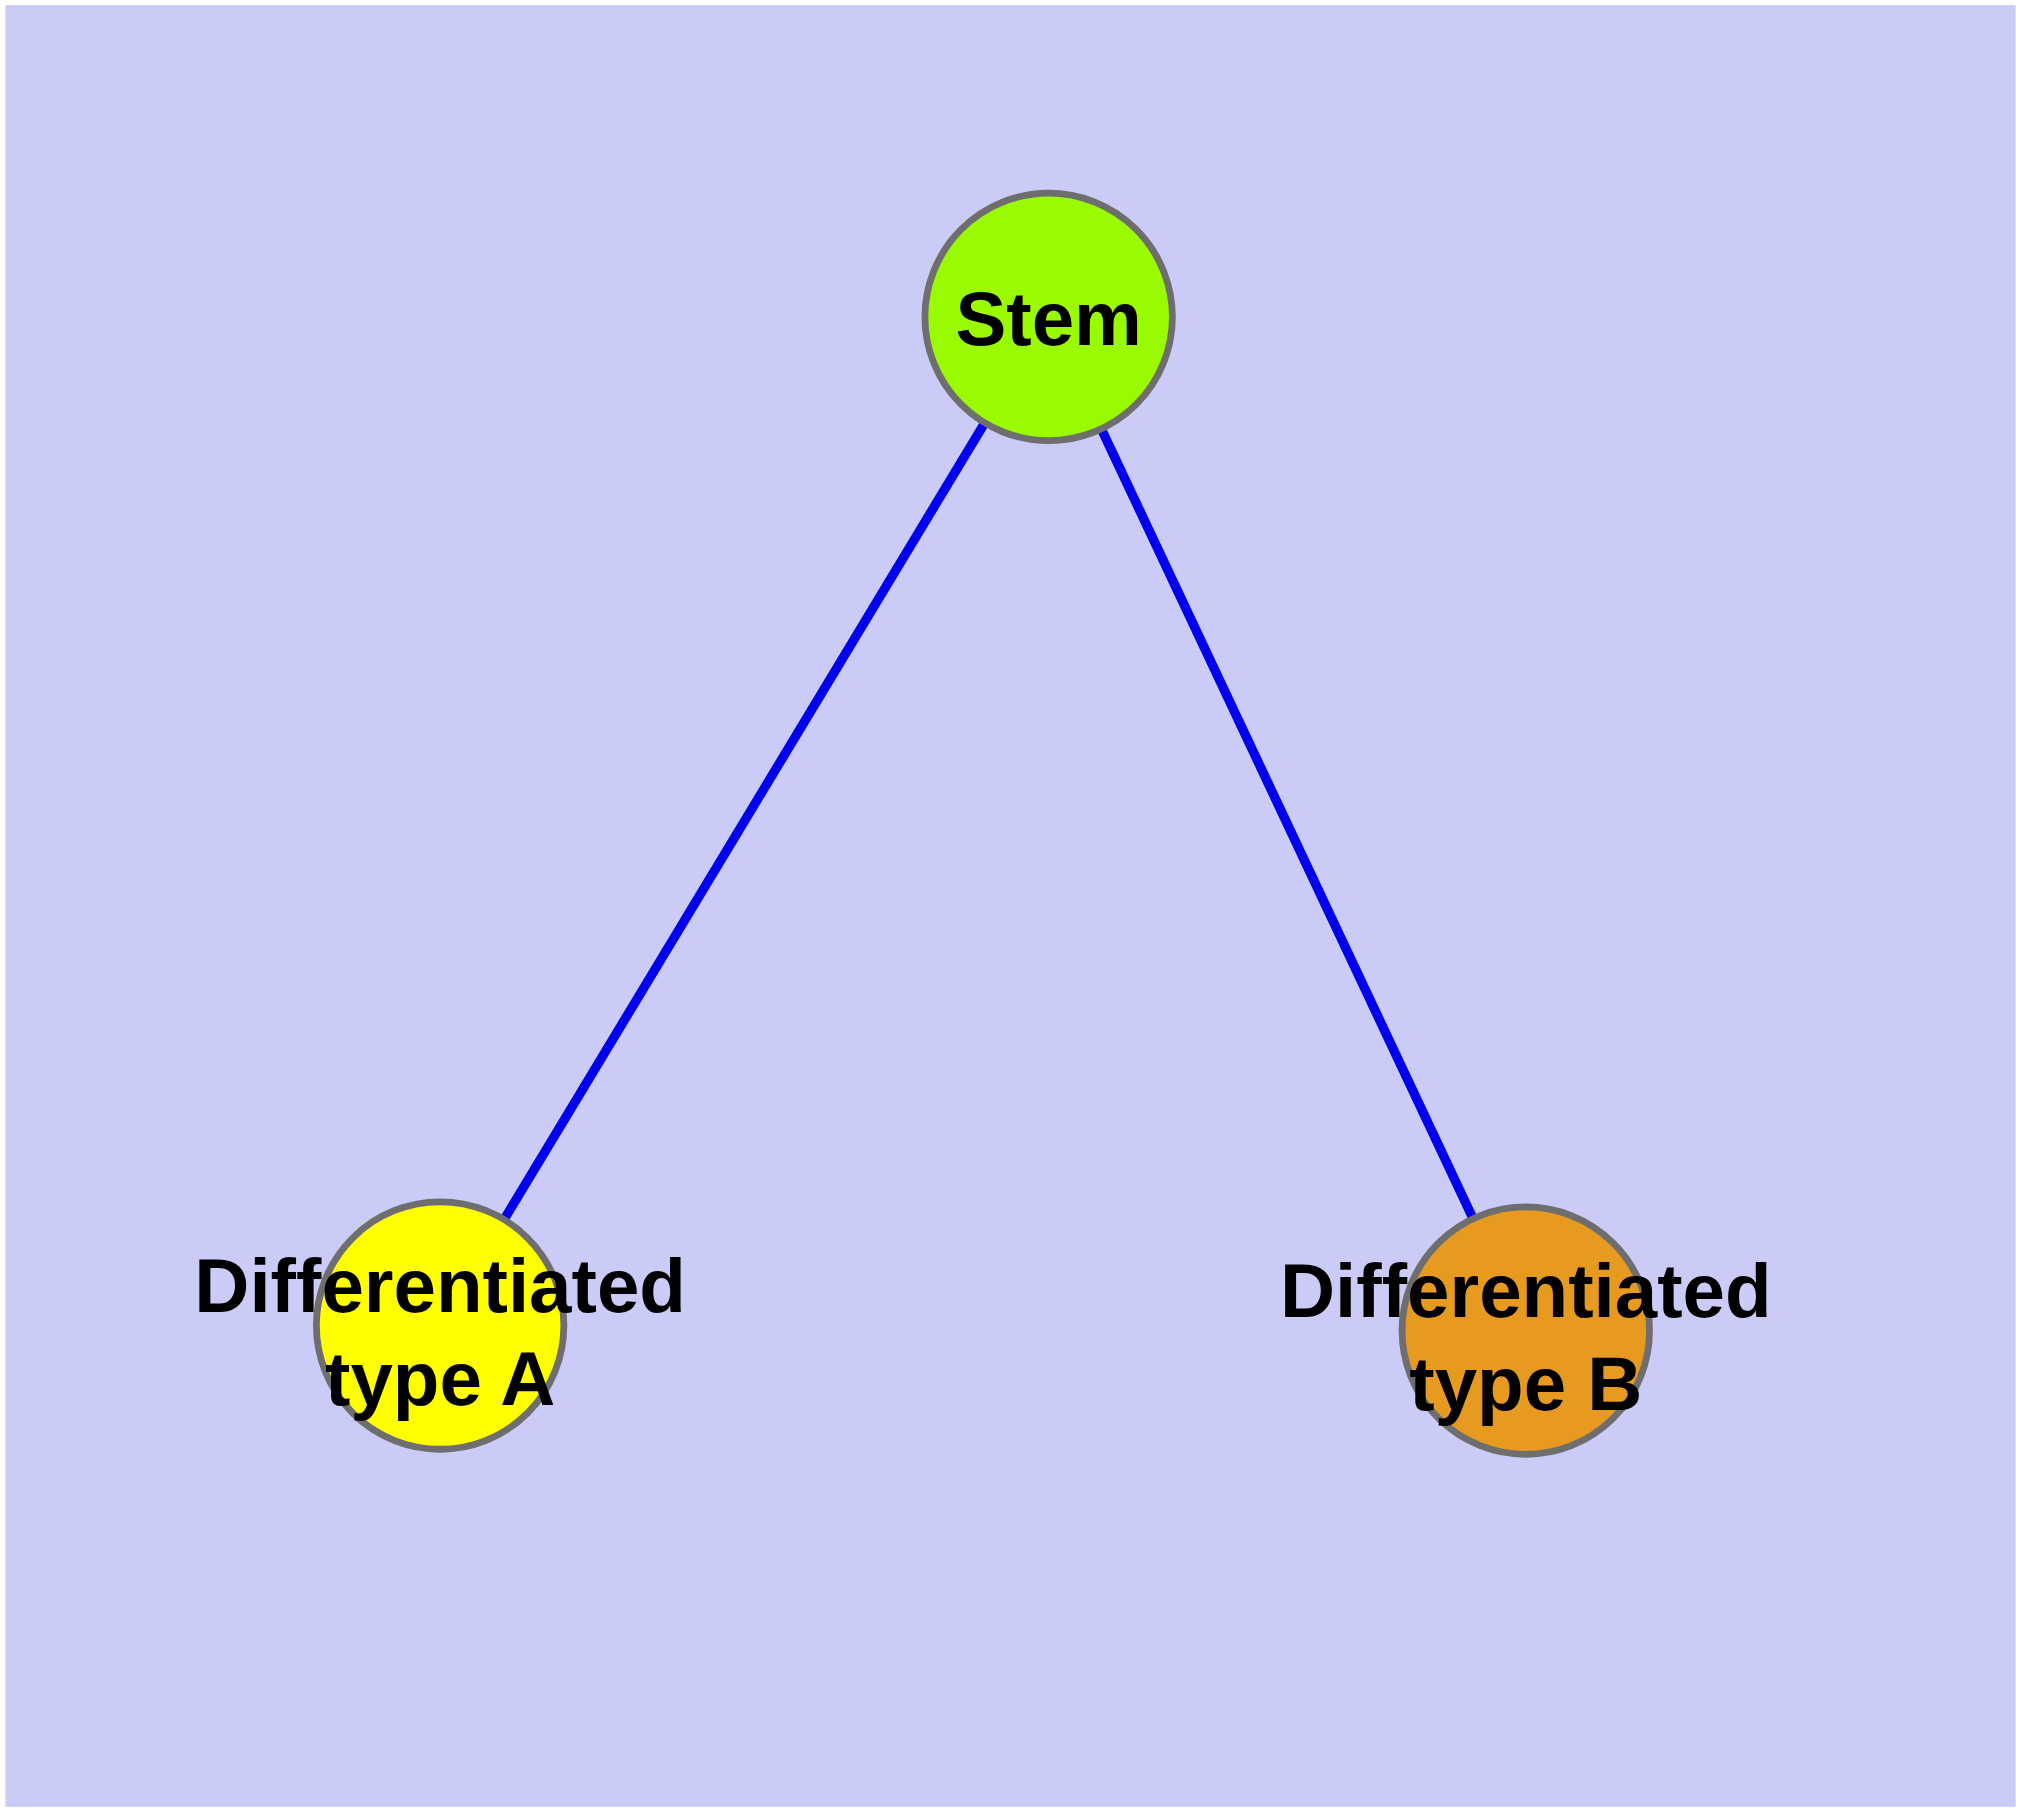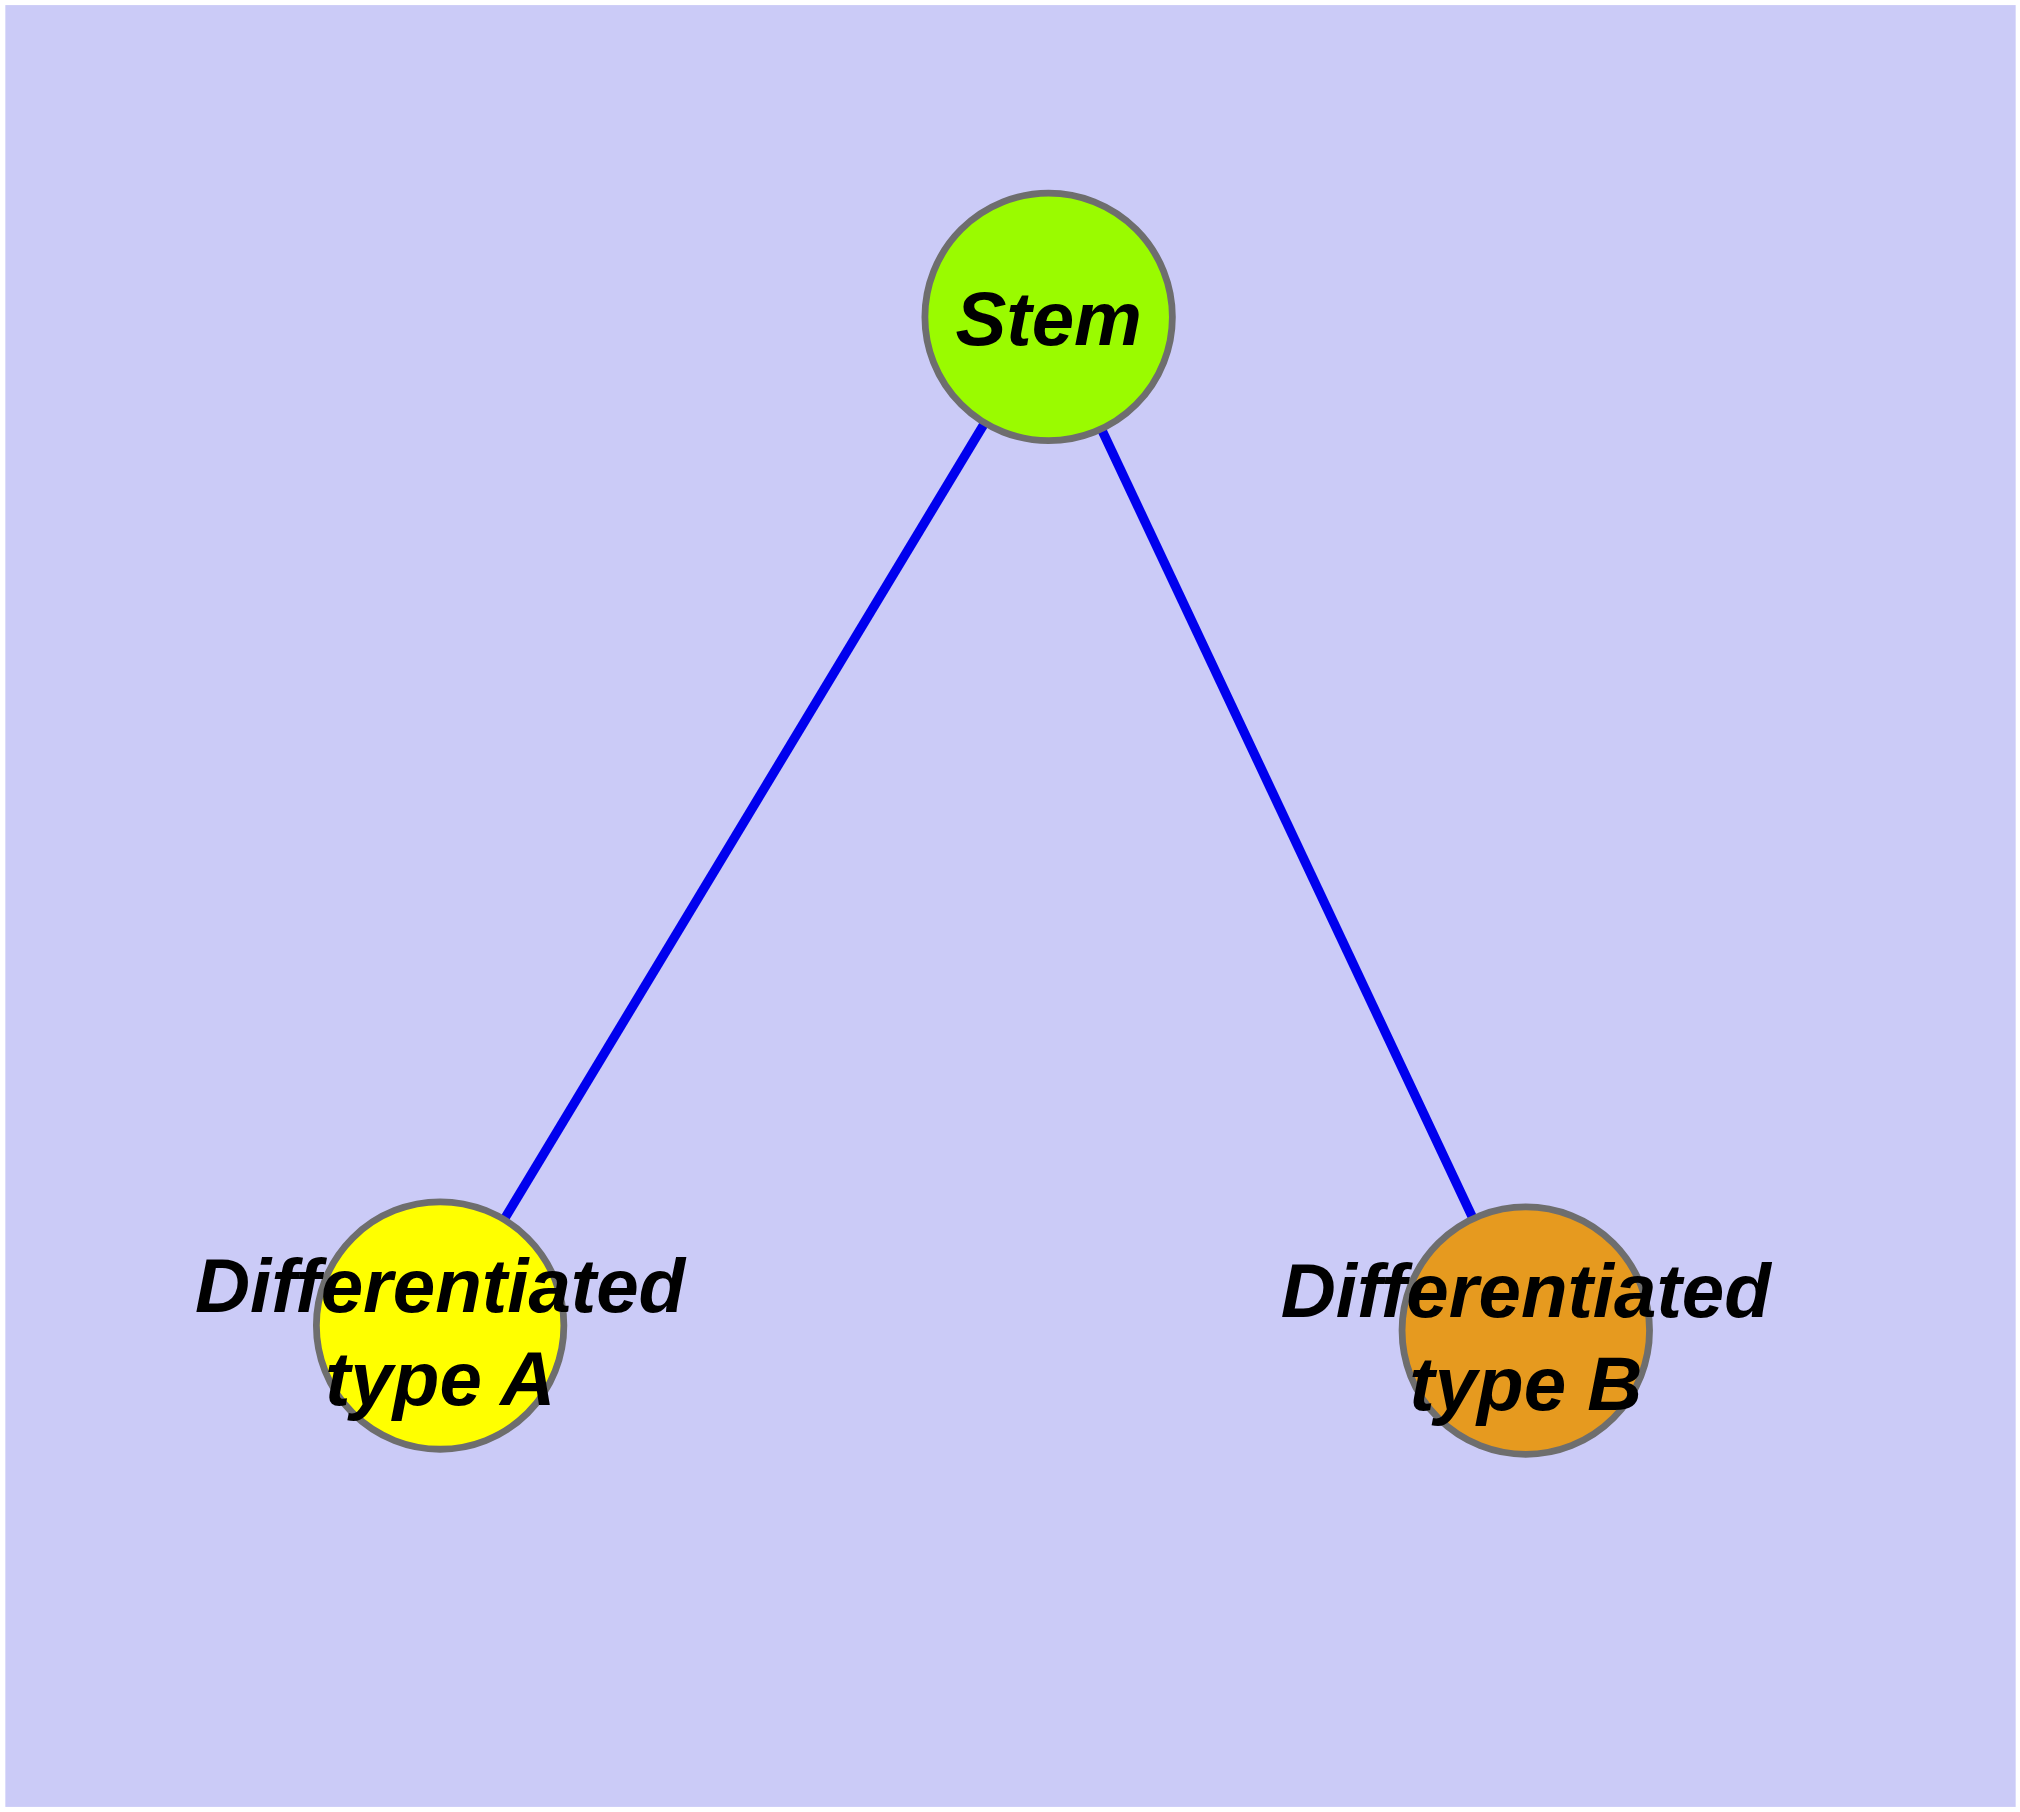--- a/index.html
+++ b/index.html
@@ -6,21 +6,20 @@
     margin: 0;
     padding: 0;
     width: 2021px;
     height: 1812px;
     background: #ffffff;
     overflow: hidden;
   }
   #diagram-root {
     width: 2021px;
     height: 1812px;
-    font-style: italic;
   }
   svg { display: block; }
   .edge {
     stroke-width: 11;
     fill: none;
   }
   .node-circle {
     stroke-width: 8;
   }
   .node-label {

